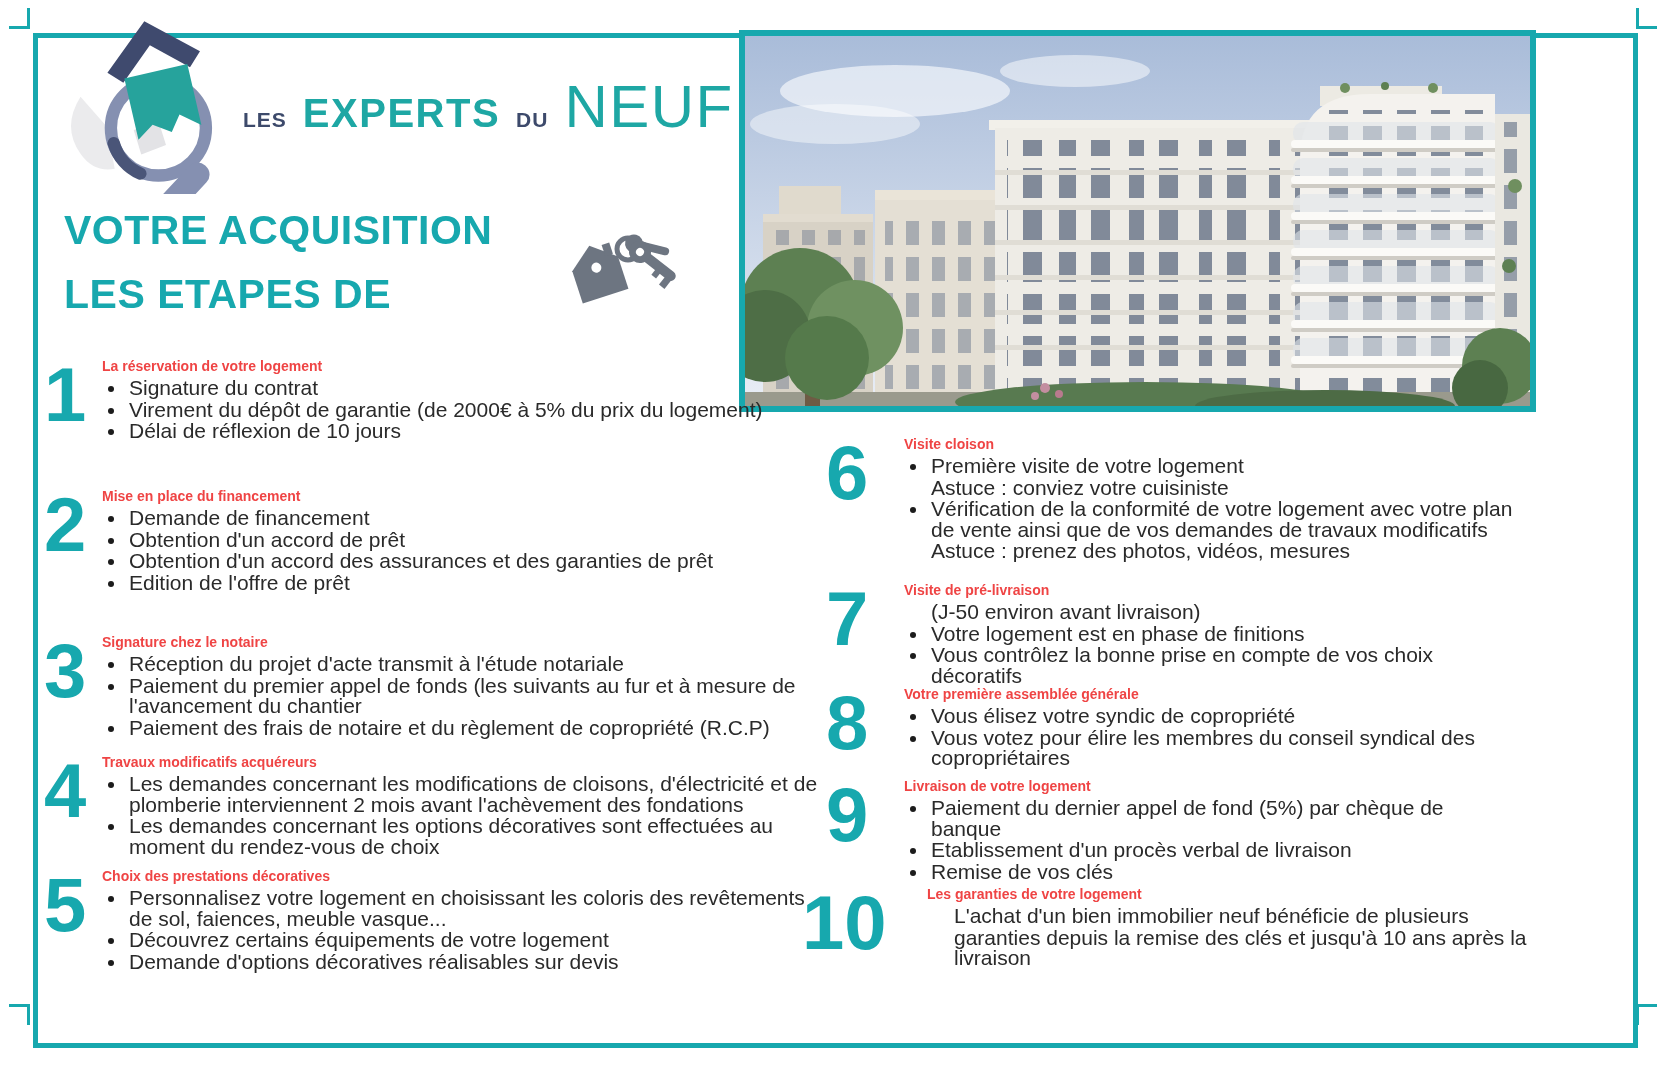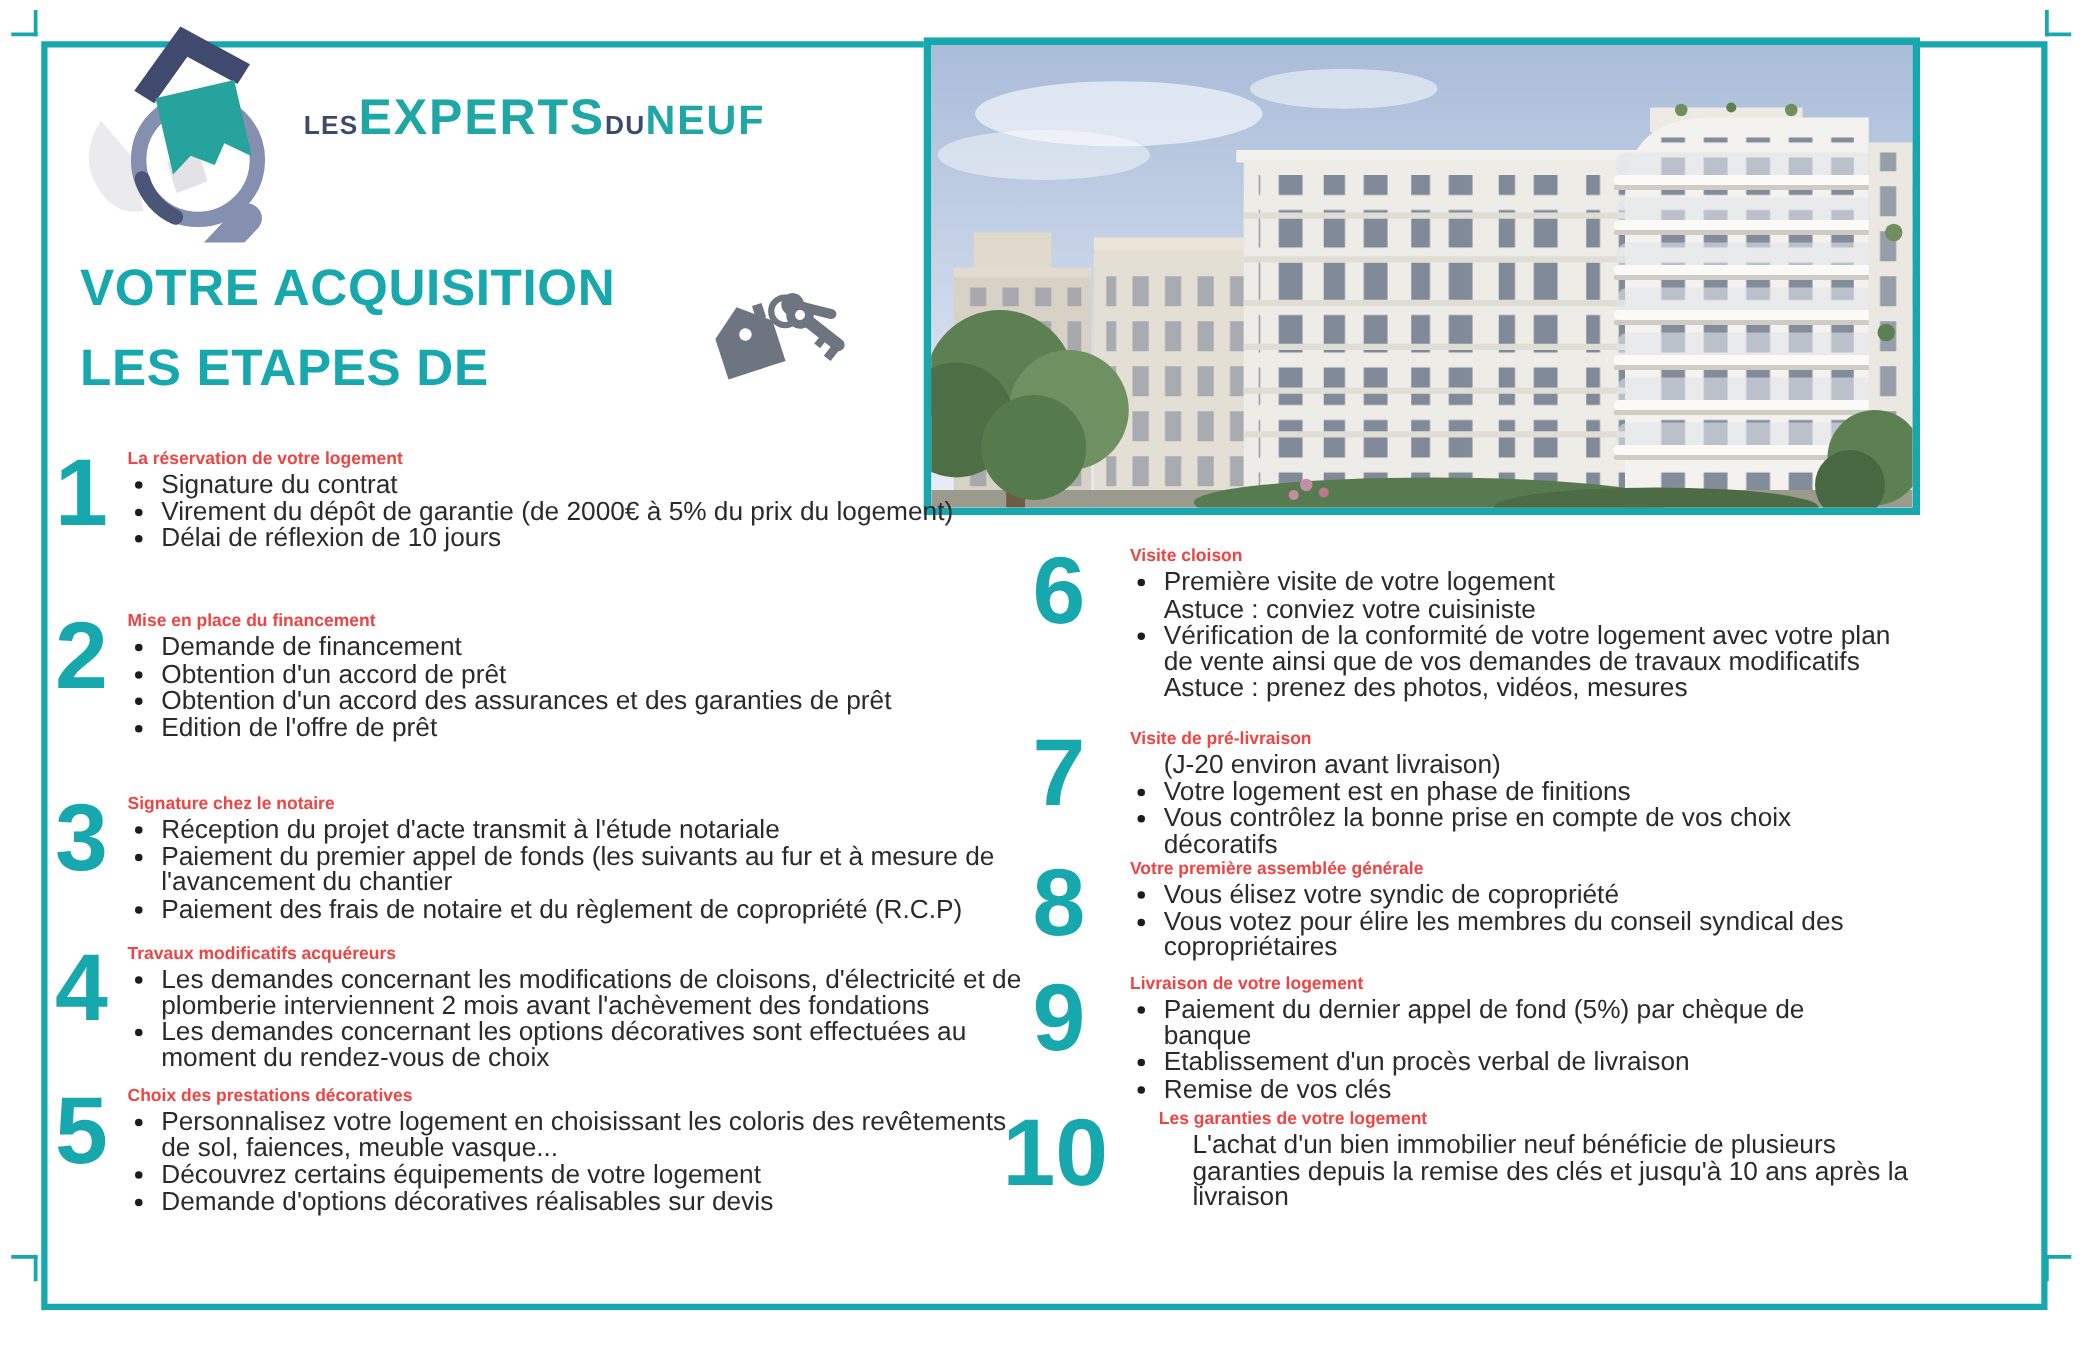--- a/index.html
+++ b/index.html
@@ -9,24 +9,24 @@
   }
   
   .frame{position:absolute;left:33px;top:33px;width:1595px;height:1005px;border:5px solid #17a8ae;}
   .mark{position:absolute;width:18px;height:18px;}
   .mark.tl{left:9px;top:8px;border-right:3px solid #17a8ae;border-bottom:3px solid #17a8ae;}
   .mark.tr{right:12px;top:8px;border-left:3px solid #17a8ae;border-bottom:3px solid #17a8ae;}
   .mark.bl{left:9px;bottom:55px;border-right:3px solid #17a8ae;border-top:3px solid #17a8ae;}
   .mark.br{right:12px;bottom:55px;border-left:3px solid #17a8ae;border-top:3px solid #17a8ae;}
   
   .logo-gfx{position:absolute;left:52px;top:4px;width:190px;height:190px;}
-  .logo-text{position:absolute;left:243px;top:72px;display:flex;align-items:baseline;gap:0;white-space:nowrap;}
+  .logo-text{position:absolute;left:243px;top:72px;display:flex;align-items:baseline;gap:16px;white-space:nowrap;}
   .lw-small{font-size:21px;font-weight:700;color:#3d4a6b;letter-spacing:1px;}
   .lw-big{font-size:40px;font-weight:700;color:#1ea7a4;letter-spacing:1.5px;}
-  .lw-big2{font-size:33px;font-weight:700;color:#1ea7a4;letter-spacing:1.5px;}
+  .lw-big2{font-size:60px;font-weight:400;color:#1ea7a4;letter-spacing:1.5px;}
   
   .page-title{position:absolute;left:64px;top:198px;font-size:41px;font-weight:700;color:#17a8ae;line-height:64px;letter-spacing:0.5px;}
   .keys-icon{position:absolute;left:558px;top:218px;width:130px;height:95px;}
   
   .photo{position:absolute;left:739px;top:30px;width:797px;height:382px;border:6px solid #17a8ae;box-sizing:border-box;background:#cfd9e6;}
   .photo svg{display:block;width:100%;height:100%;}
   
   .step{position:absolute;display:flex;align-items:flex-start;}
   .step .num{flex:0 0 auto;font-weight:700;color:#17a8ae;font-size:76px;line-height:0.82;padding-top:16px;text-align:left;}
   .step.sl{left:44px;}  .step.sl .num{width:52px;}
@@ -254,21 +254,21 @@
         <li class="nb">Astuce : prenez des photos, vidéos, mesures</li>
       </ul>
     </div>
   </div>
 
   <div class="step sr" style="top:572px">
     <div class="num">7</div>
     <div class="content">
       <div class="step-title">Visite de pré-livraison</div>
       <ul class="items">
-        <li class="nb">(J-20 environ avant livraison)</li>
+        <li class="nb">(J-50 environ avant livraison)</li>
         <li>Votre logement est en phase de finitions</li>
         <li>Vous contrôlez la bonne prise en compte de vos choix décoratifs</li>
       </ul>
     </div>
   </div>
 
   <div class="step sr" style="top:676px">
     <div class="num">8</div>
     <div class="content">
       <div class="step-title">Votre première assemblée générale</div>

